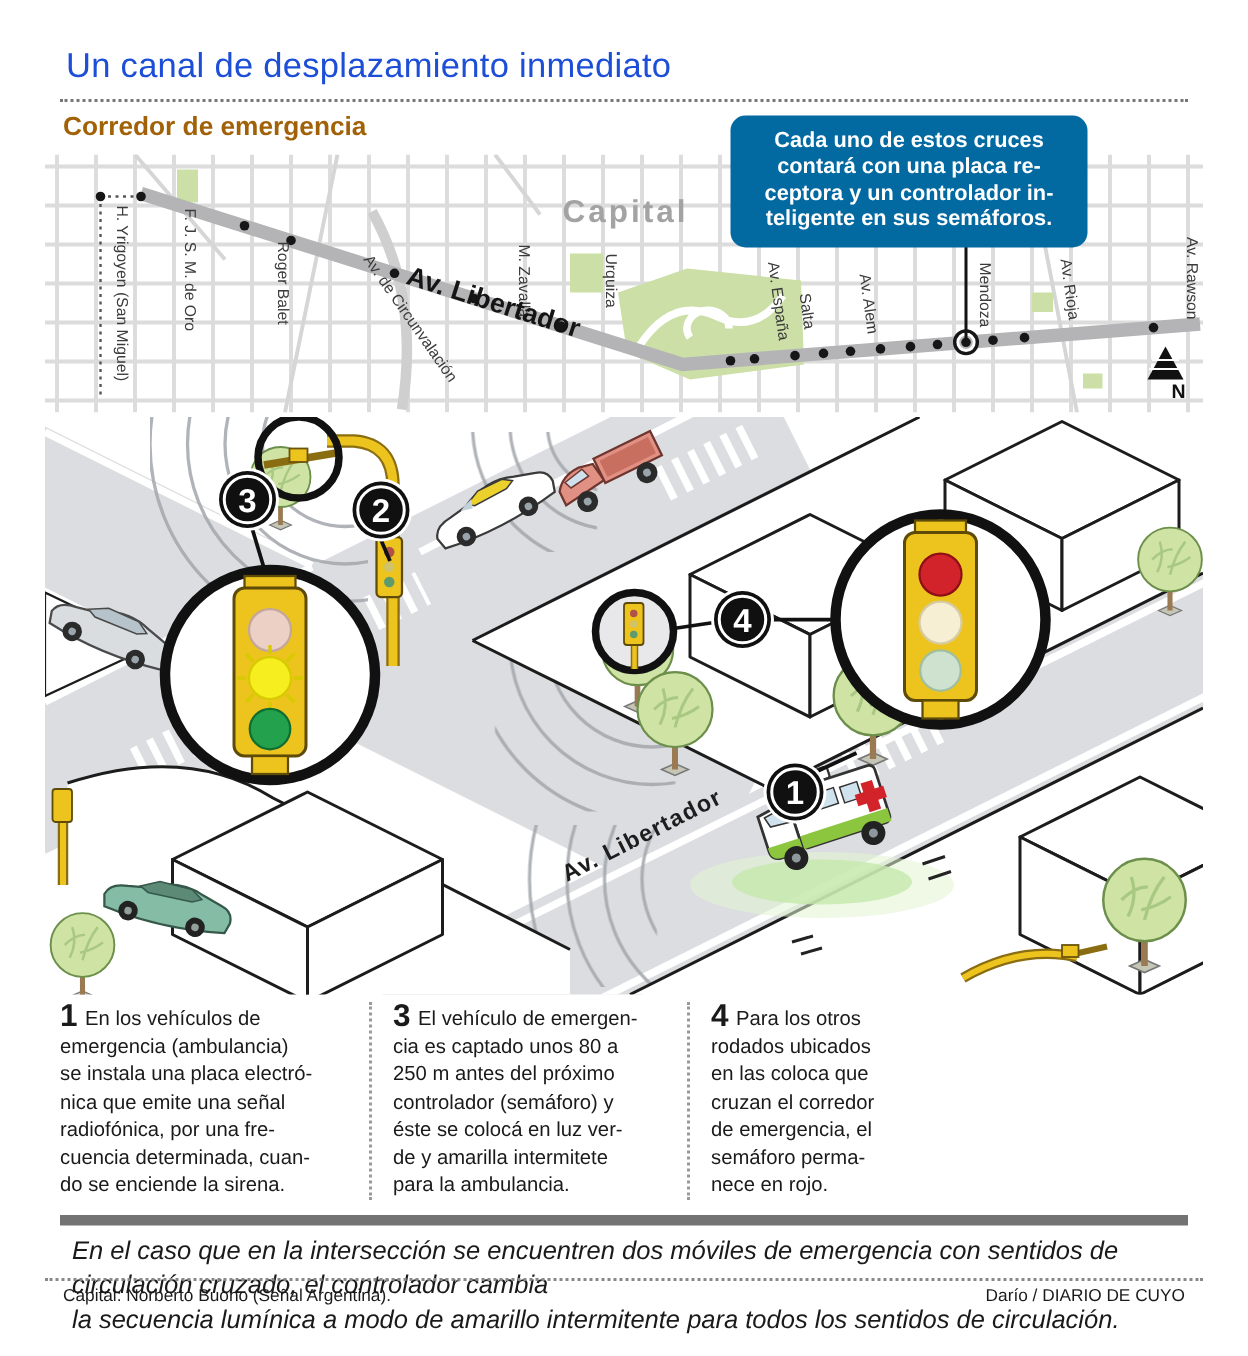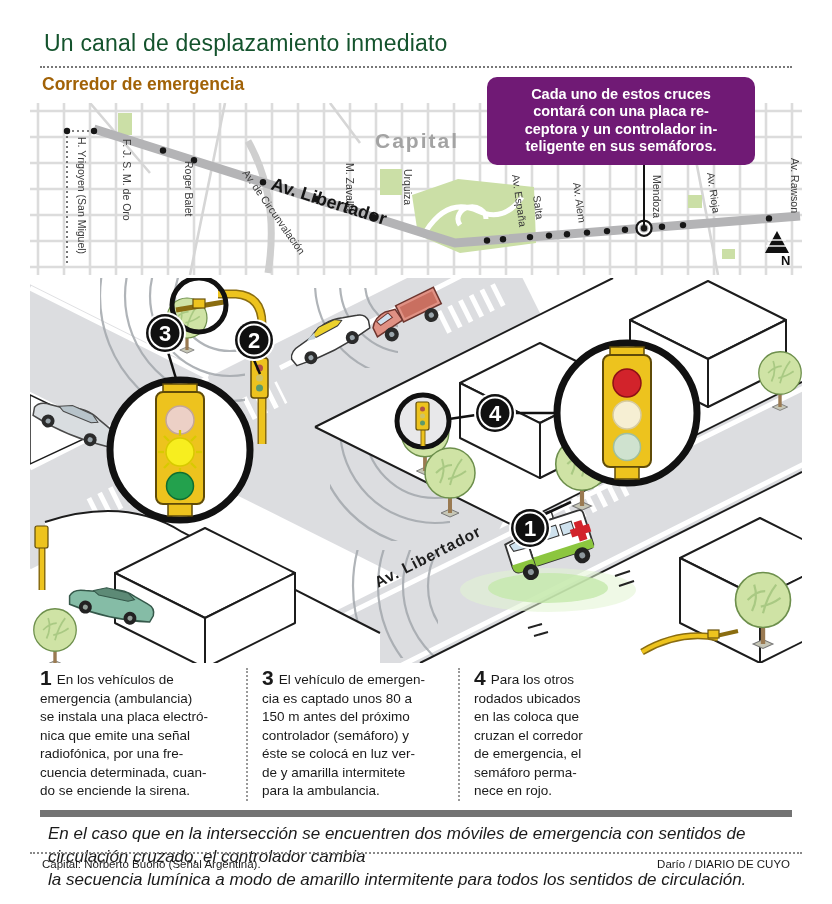--- a/index.html
+++ b/index.html
@@ -1,24 +1,24 @@
 <!DOCTYPE html>
 <html><head>
 <meta charset="utf-8">
 <style>
   html,body{margin:0;padding:0;background:#fff;}
   body{width:832px;height:904px;position:relative;font-family:"Liberation Sans",sans-serif;color:#1a1a1a;overflow:hidden;}
   .abs{position:absolute;}
-  #title{left:44px;top:30px;font-size:23px;color:#14532d;font-weight:400;letter-spacing:.2px;}
+  #title{left:44px;top:30px;font-size:23px;color:#1d4ed8;font-weight:400;letter-spacing:.2px;}
   #rule1{left:40px;top:66px;width:752px;border-top:2px dotted #777;}
   #subtitle{left:42px;top:74px;font-size:17.5px;font-weight:800;color:#a16207;}
   #mapwrap{left:30px;top:103px;width:772px;height:172px;}
   #scenewrap{left:30px;top:278px;width:772px;height:385px;}
-  #callout{left:487px;top:77px;width:230px;background:#701a75;color:#fff;border-radius:10px;
-           font-size:14.5px;font-weight:bold;text-align:center;line-height:1.2;padding:9px 19px;
+  #callout{left:487px;top:77px;width:230px;background:#0369a1;color:#fff;border-radius:10px;
+           font-size:14.5px;font-weight:bold;text-align:center;line-height:1.2;padding:9px 4px;
            white-space:pre-line;z-index:5;}
   #callout-line{left:643px;top:163px;width:2px;height:64px;background:#121212;z-index:4;}
   #steps{left:40px;top:668px;width:752px;display:flex;align-items:flex-start;}
   .step{font-size:13.5px;line-height:18.5px;color:#1a1a1a;}
   .step .txt{white-space:pre-line;}
   .step .num{font-size:21px;font-weight:800;margin-right:5px;position:relative;top:1px;}
   .s1{width:196px;}
   .s2{width:172px;border-left:2px dotted #999;padding-left:14px;margin-left:10px;}
   .s3{width:186px;border-left:2px dotted #999;padding-left:14px;margin-left:10px;}
   .s4{width:146px;border-left:2px dotted #999;padding-left:14px;margin-left:10px;}
@@ -415,21 +415,21 @@
 emergencia (ambulancia)
 se instala una placa electró-
 nica que emite una señal
 radiofónica, por una fre-
 cuencia determinada, cuan-
 do se enciende la sirena.</span>
   </div>
   <div class="step s3">
     <span class="num">3</span><span class="txt">El vehículo de emergen-
 cia es captado unos 80 a
-150 m antes del próximo
+250 m antes del próximo
 controlador (semáforo) y
 éste se colocá en luz ver-
 de y amarilla intermitete
 para la ambulancia.</span>
   </div>
   <div class="step s4">
     <span class="num">4</span><span class="txt">Para los otros
 rodados ubicados
 en las coloca que
 cruzan el corredor

